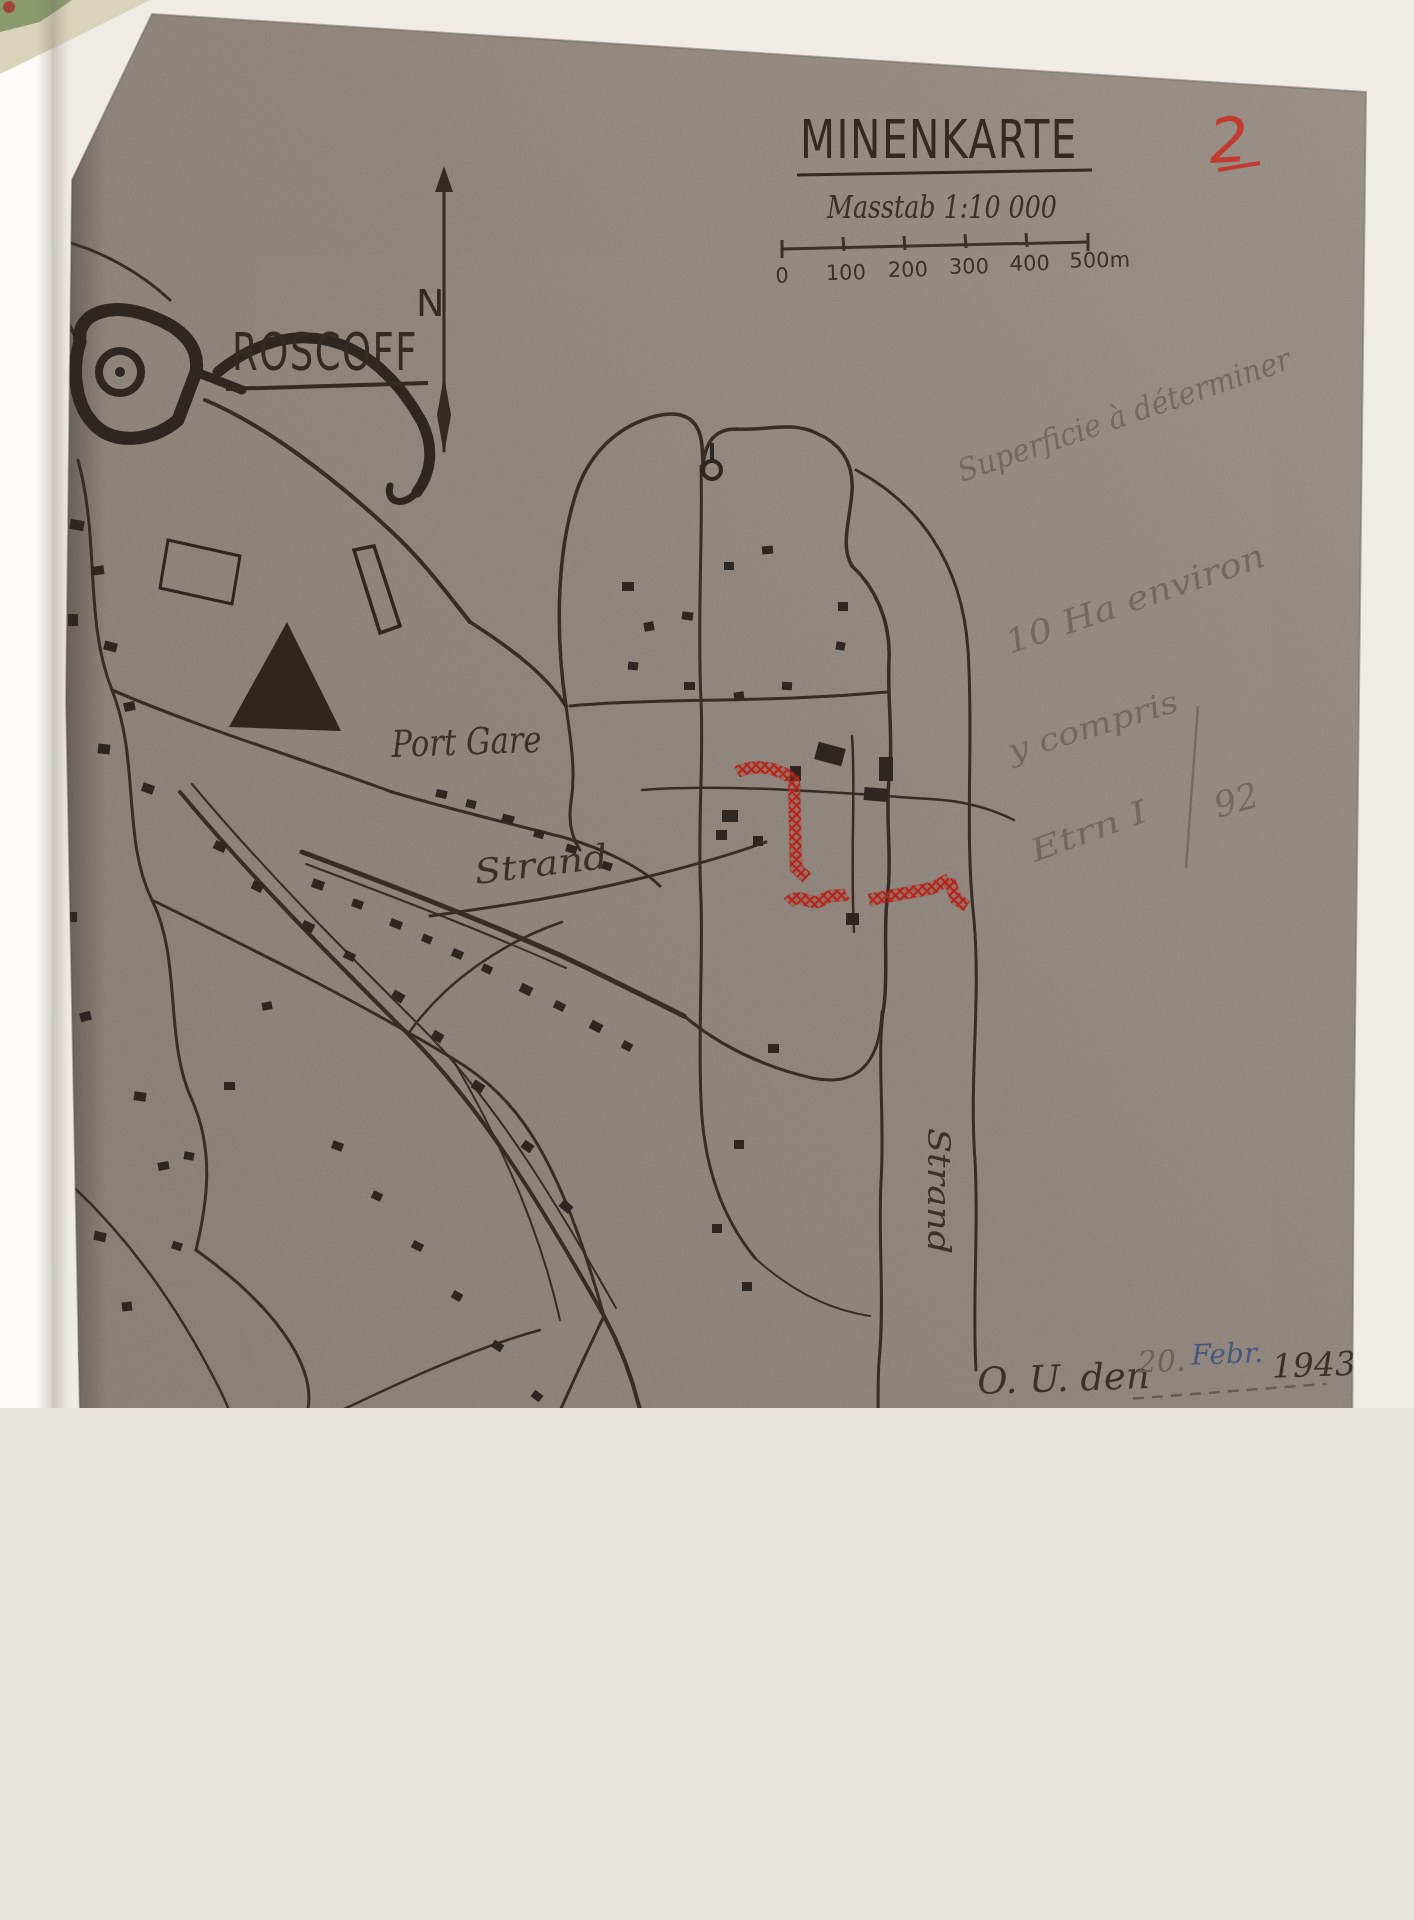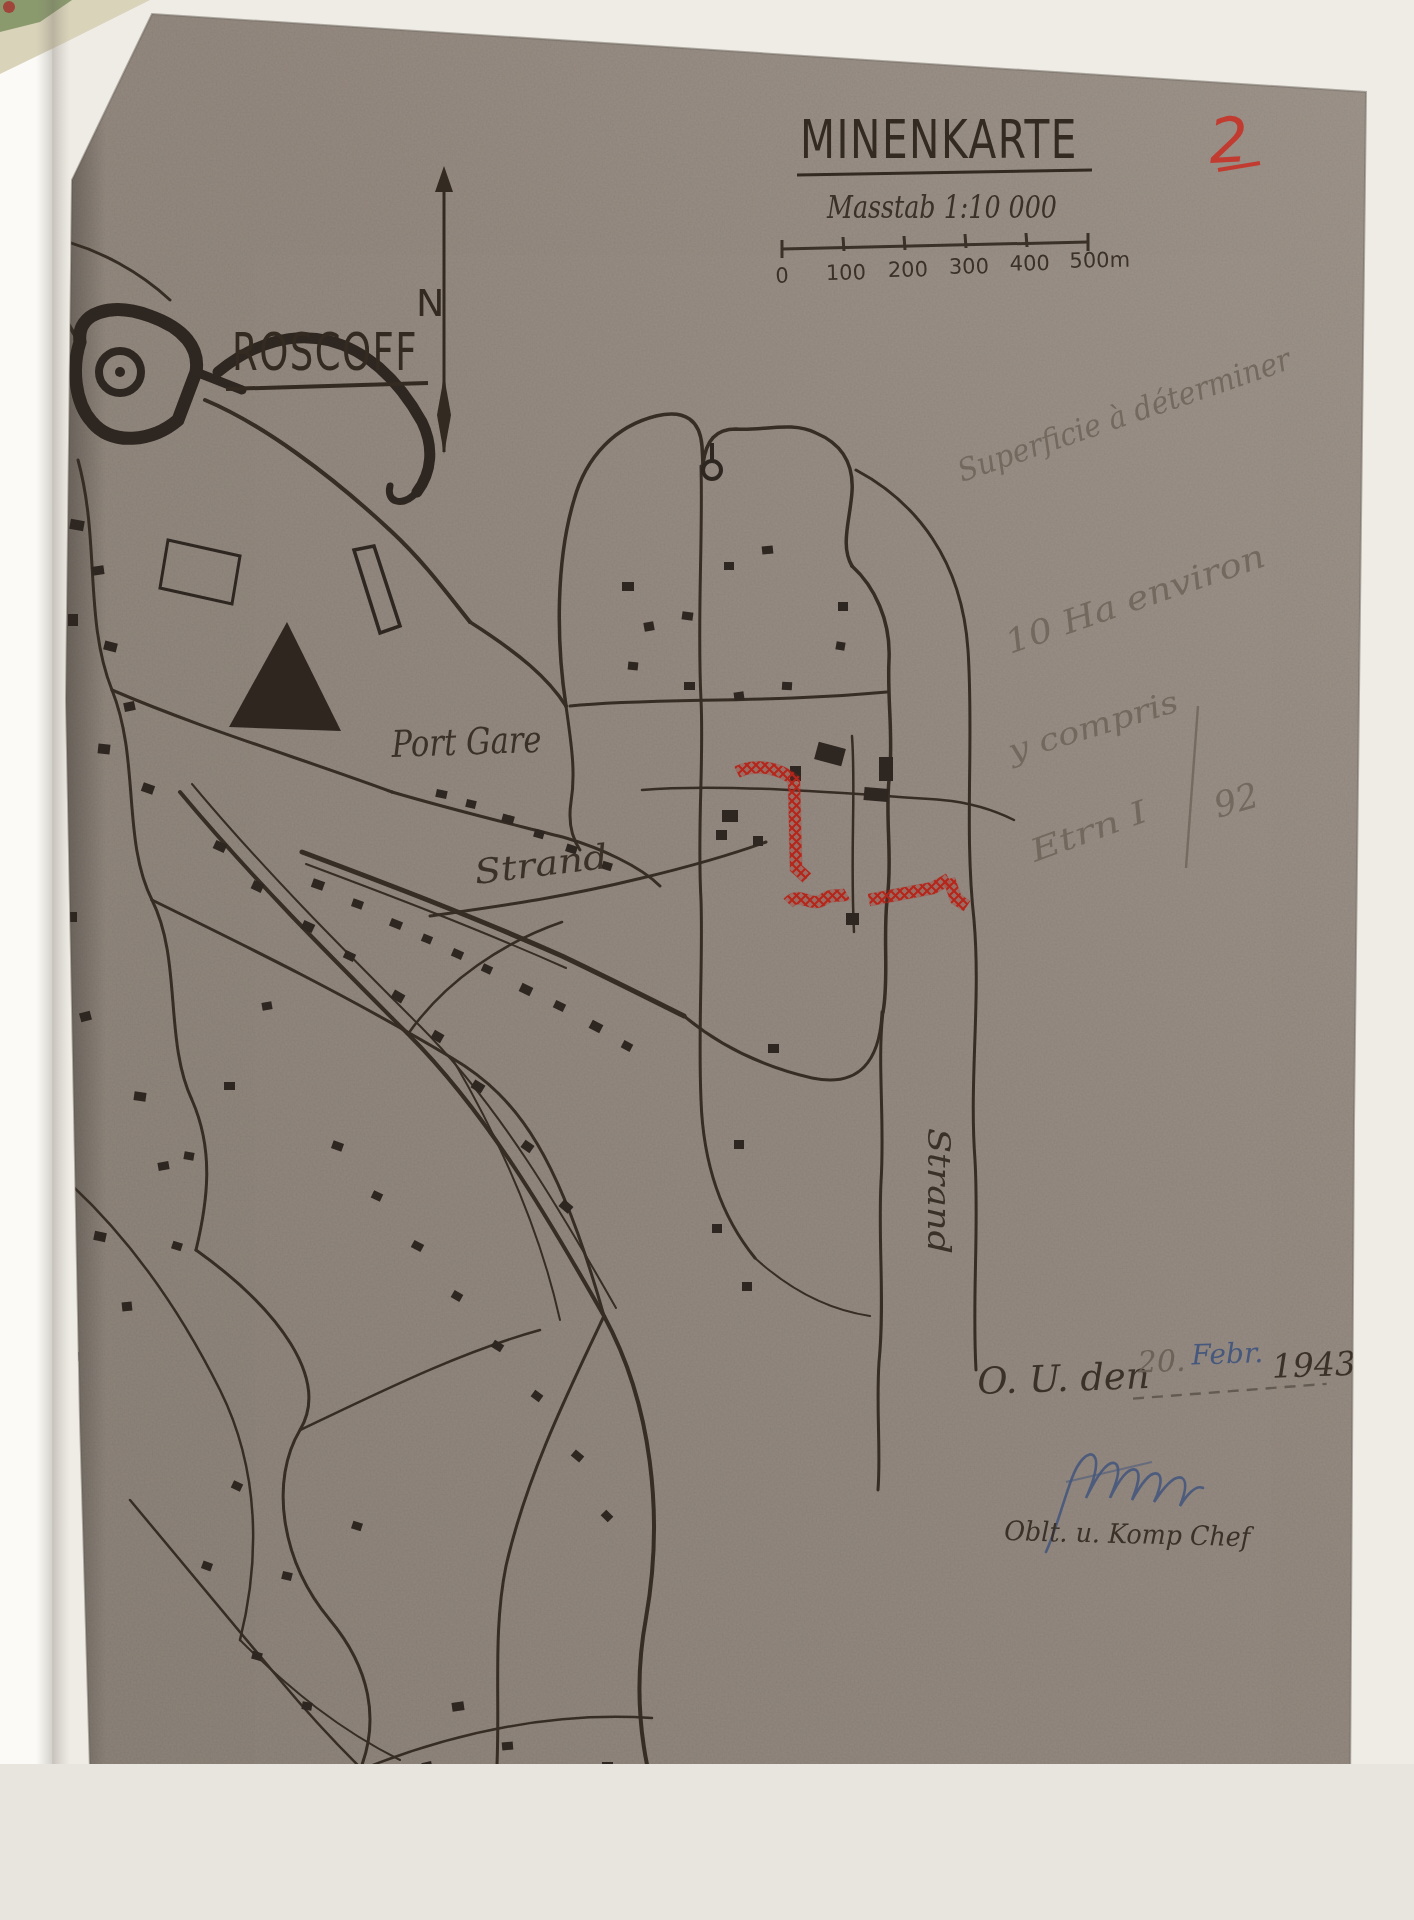--- a/index.html
+++ b/index.html
@@ -1,16 +1,16 @@
 <!DOCTYPE html>
 <html><head>
 <meta charset="utf-8">
 <style>
   html,body{margin:0;padding:0;background:#e8e5de;}
-  .photo{position:relative;width:1414px;height:1764px;overflow:hidden;background:#efece5;
+  .photo{position:relative;width:1414px;height:1408px;overflow:hidden;background:#efece5;
          font-family:"DejaVu Sans",sans-serif;}
   svg text{font-family:"DejaVu Sans",sans-serif;}
   .lettering{fill:#332a21;letter-spacing:2px;}
   .handlbl{font-family:"DejaVu Serif",serif;font-style:italic;fill:#3a3128;}
   .pencil{font-family:"DejaVu Serif",serif;font-style:italic;fill:#6b6156;opacity:.8;}
   .tick{fill:#3a3128;}
   .blueink{fill:#46587d;}
 </style>
 </head>
 <body>

